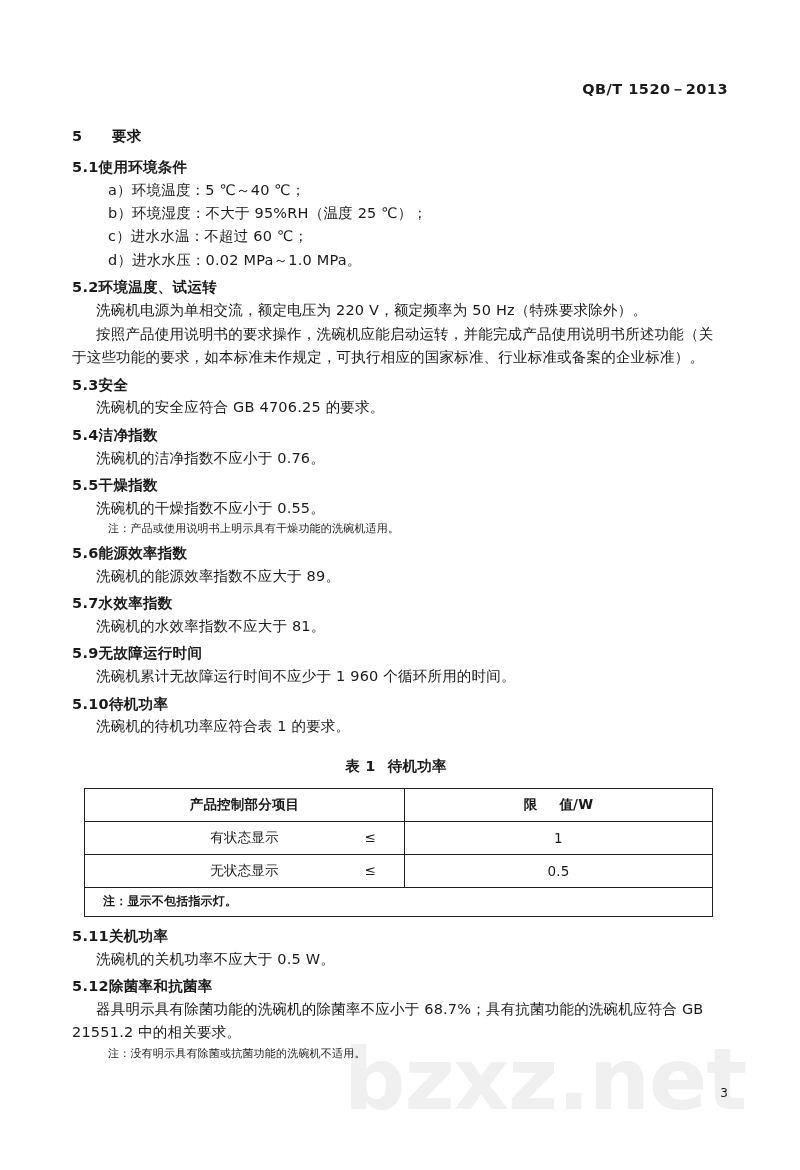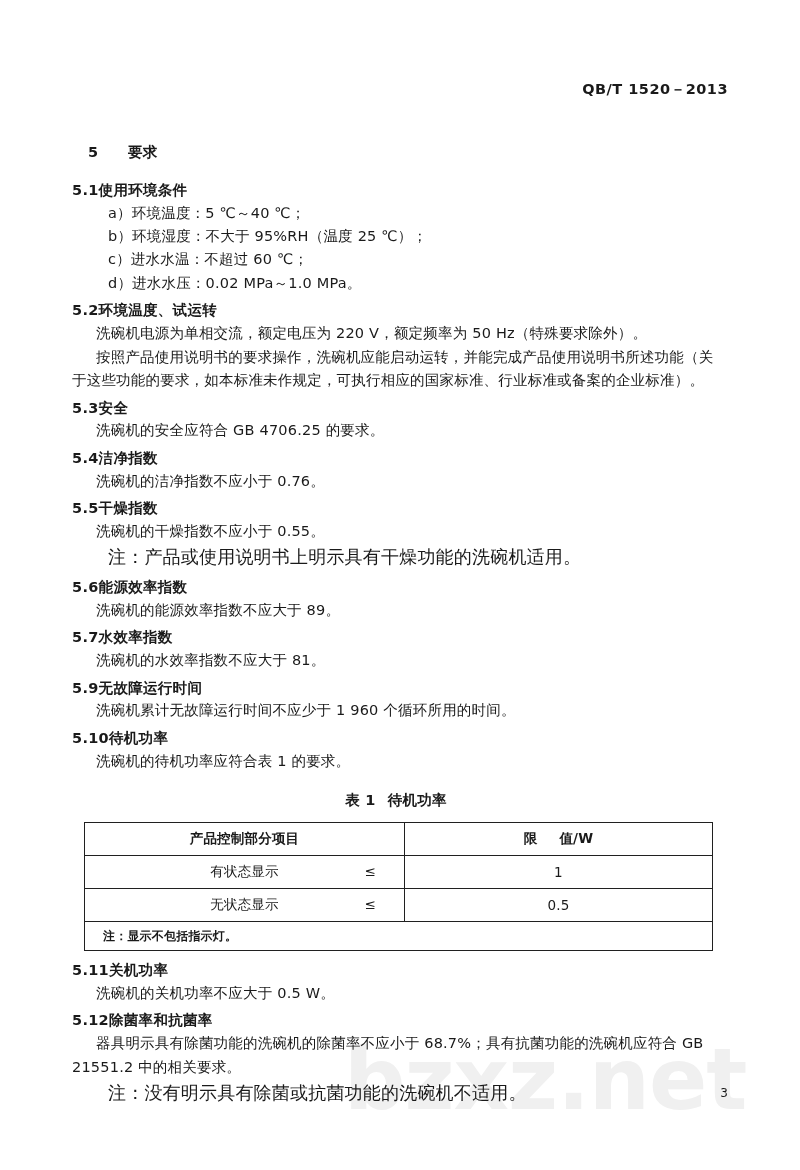--- a/index.html
+++ b/index.html
@@ -57,21 +57,21 @@
     position: absolute;
     left: 72px;
     top: 126px;
     width: 648px;
     z-index: 2;
   }
 
   .h2 {
     font-size: 14.5px;
     font-weight: 700;
-    margin: 16px;
+    margin: 0;
     line-height: 1.5;
     letter-spacing: 0.3px;
   }
   .h2 .num {
     display: inline-block;
     min-width: 40px;
     font-weight: 700;
   }
 
   .h3 {
@@ -99,21 +99,21 @@
 
   .list-item {
     font-size: 14.5px;
     line-height: 1.62;
     margin: 0;
     padding-left: 36px;
     letter-spacing: 0.2px;
   }
 
   .note {
-    font-size: 18px;
+    font-size: 11px;
     line-height: 1.6;
     margin: 0;
     padding-left: 36px;
     letter-spacing: 0.2px;
   }
 
   
   .table-block {
     margin-top: 18px;
   }

